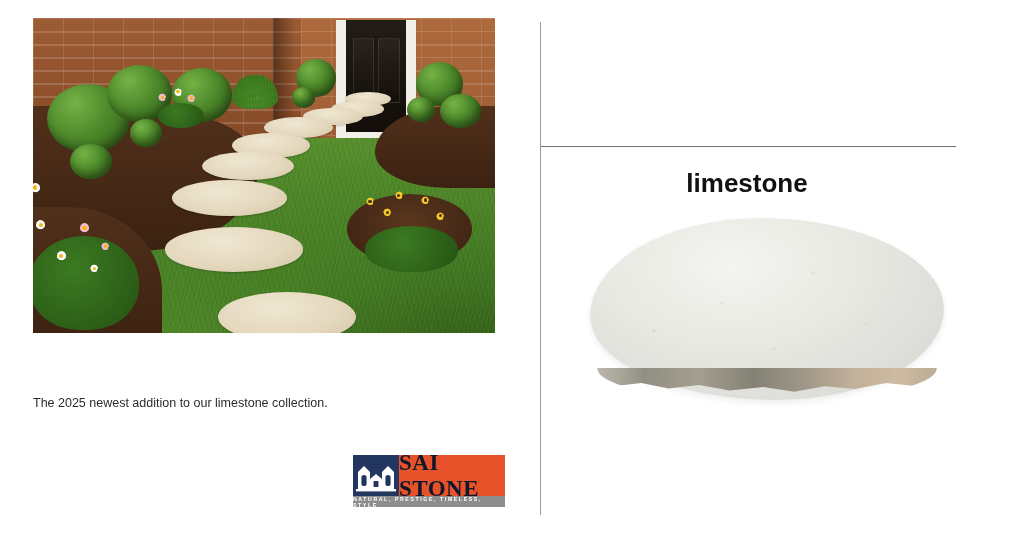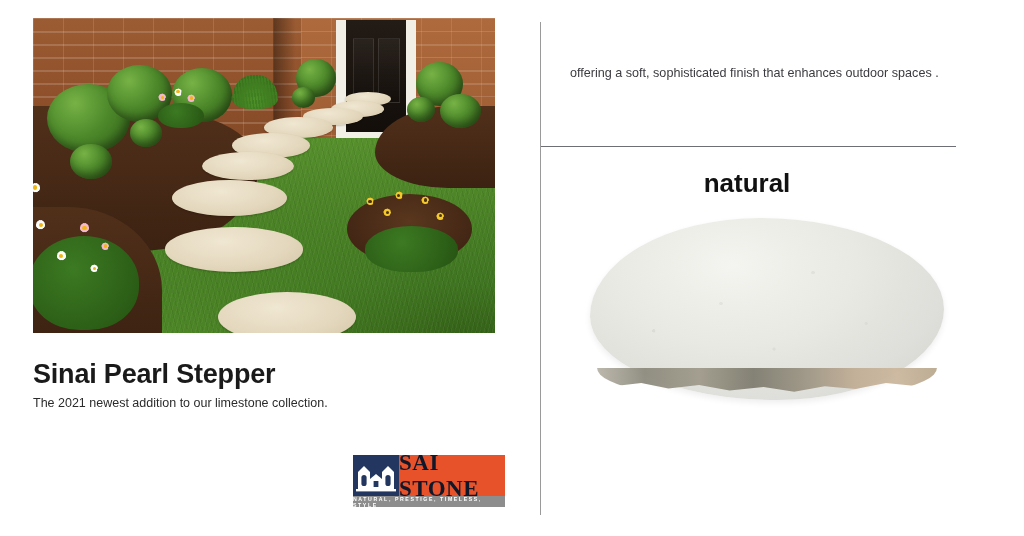--- a/index.html
+++ b/index.html
@@ -458,22 +458,21 @@
               <div class="pet" style="transform:rotate(225deg)"></div>
             <div class="pet" style="transform:rotate(270deg)"></div>
               <div class="pet" style="transform:rotate(315deg)"></div>
             <div class="core"></div>
           </div>
         </div>
 
       </div>
     </div>
 
-    <div class="left-title">Sinai Pearl Stepper</div>
-    <div class="left-sub">The 2021 newest addition to our limestone collection.</div>
+    <div class="left-sub">The 2025 newest addition to our limestone collection.</div>
 
     <div class="logo">
       <div class="logo-row">
         <div class="logo-mark">
           <svg viewBox="0 0 46 41" width="46" height="41" aria-hidden="true">
             <g fill="#ffffff">
               <path d="M5 17 L11 11 L17 17 L17 34 L5 34 Z"></path>
               <path d="M29 17 L35 11 L41 17 L41 34 L29 34 Z"></path>
               <path d="M17 24 L23 19 L29 24 L29 34 L17 34 Z"></path>
               <rect x="3" y="34" width="40" height="2.4"></rect>
@@ -490,24 +489,23 @@
       <div class="logo-tag">NATURAL, PRESTIGE, TIMELESS, STYLE</div>
     </div>
   </div>
 
   <div class="v-divider"></div>
   <div class="h-divider"></div>
 
   <div class="right-panel">
 
     <div class="why-body">
-      <div>offering a soft, sophisticated finish that enhances outdoor spaces .</div>
     </div>
 
-    <div class="portrait-label">natural</div>
+    <div class="portrait-label">limestone</div>
 
     <div class="slab-wrap">
       <div class="slab">
         <div class="slab-grain"></div>
       </div>
       <div class="slab-edge"></div>
     </div>
   </div>
 
 </div>

